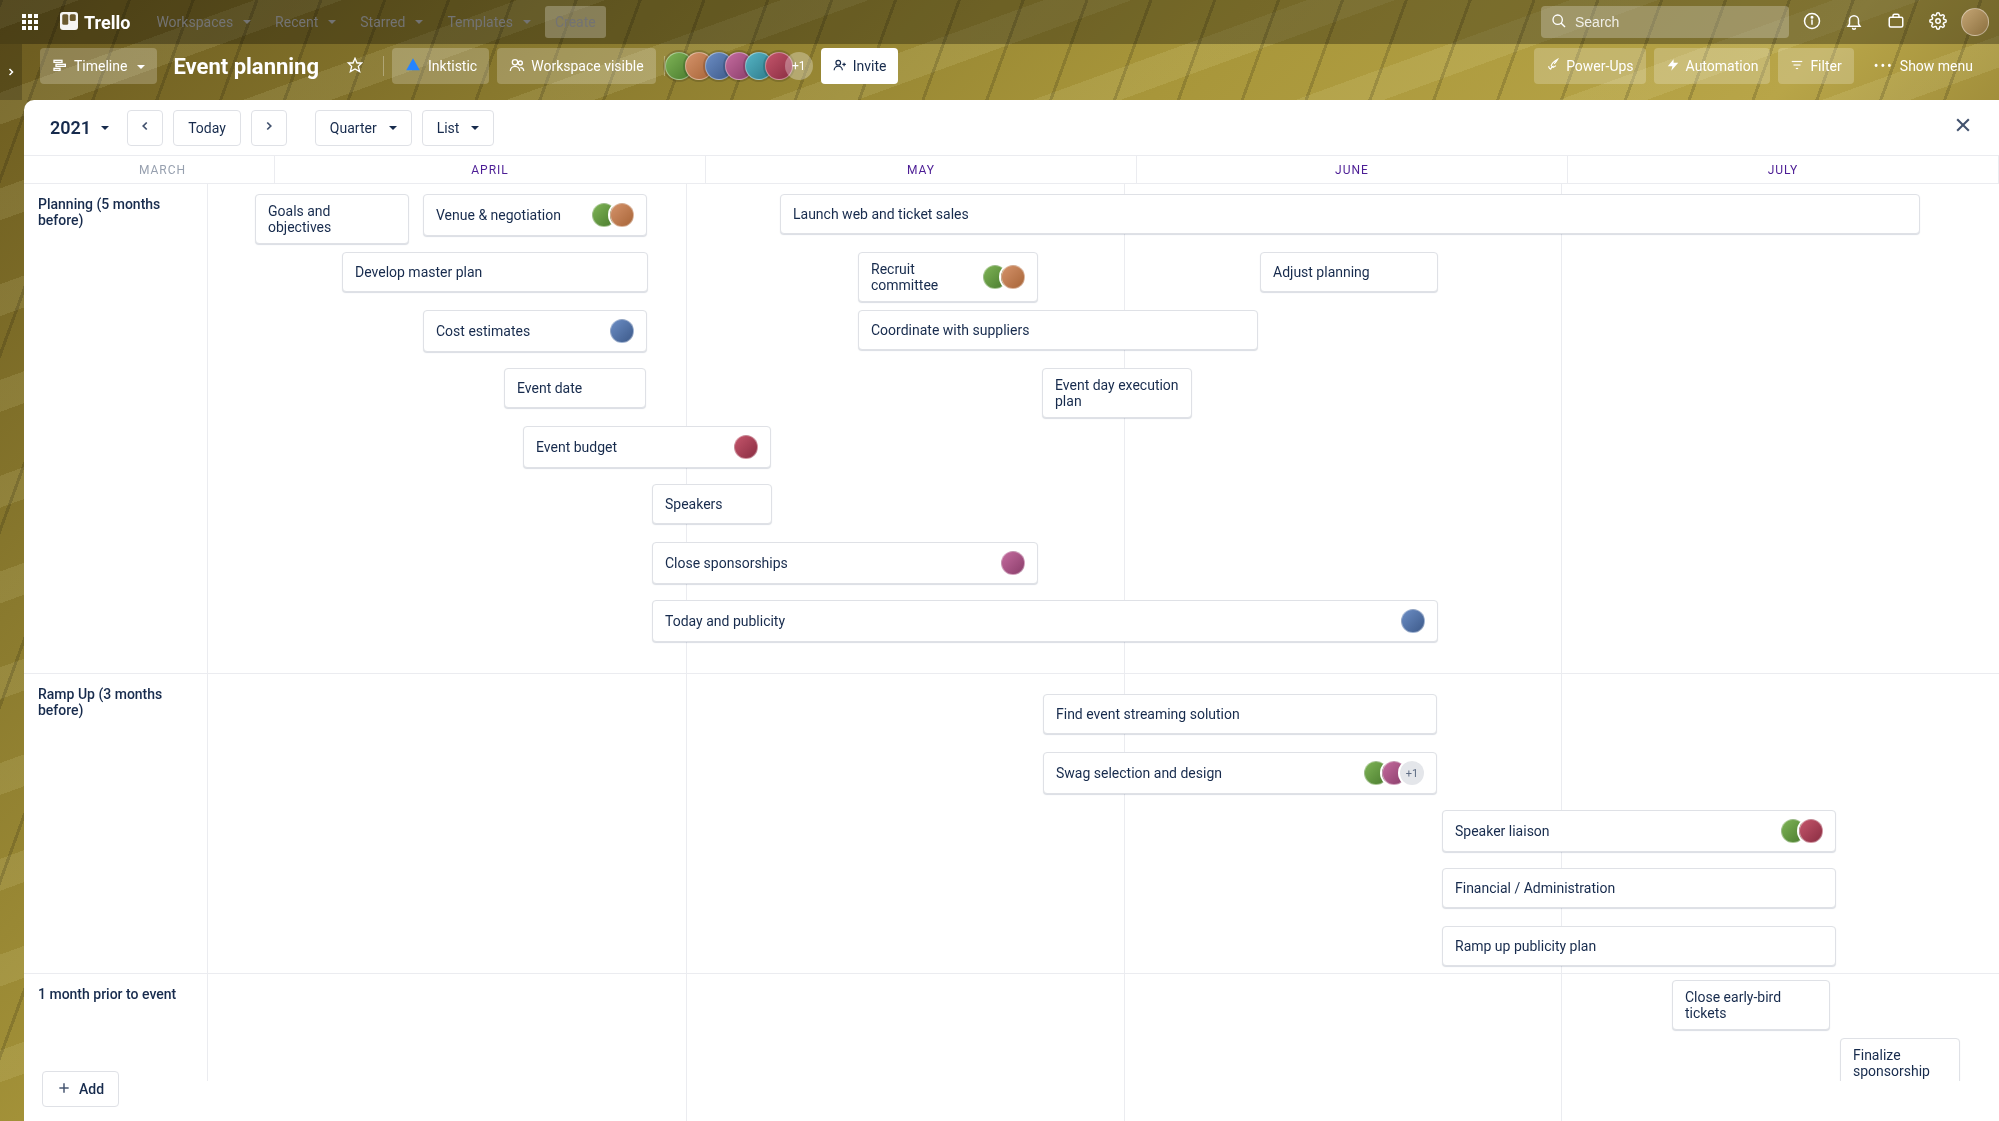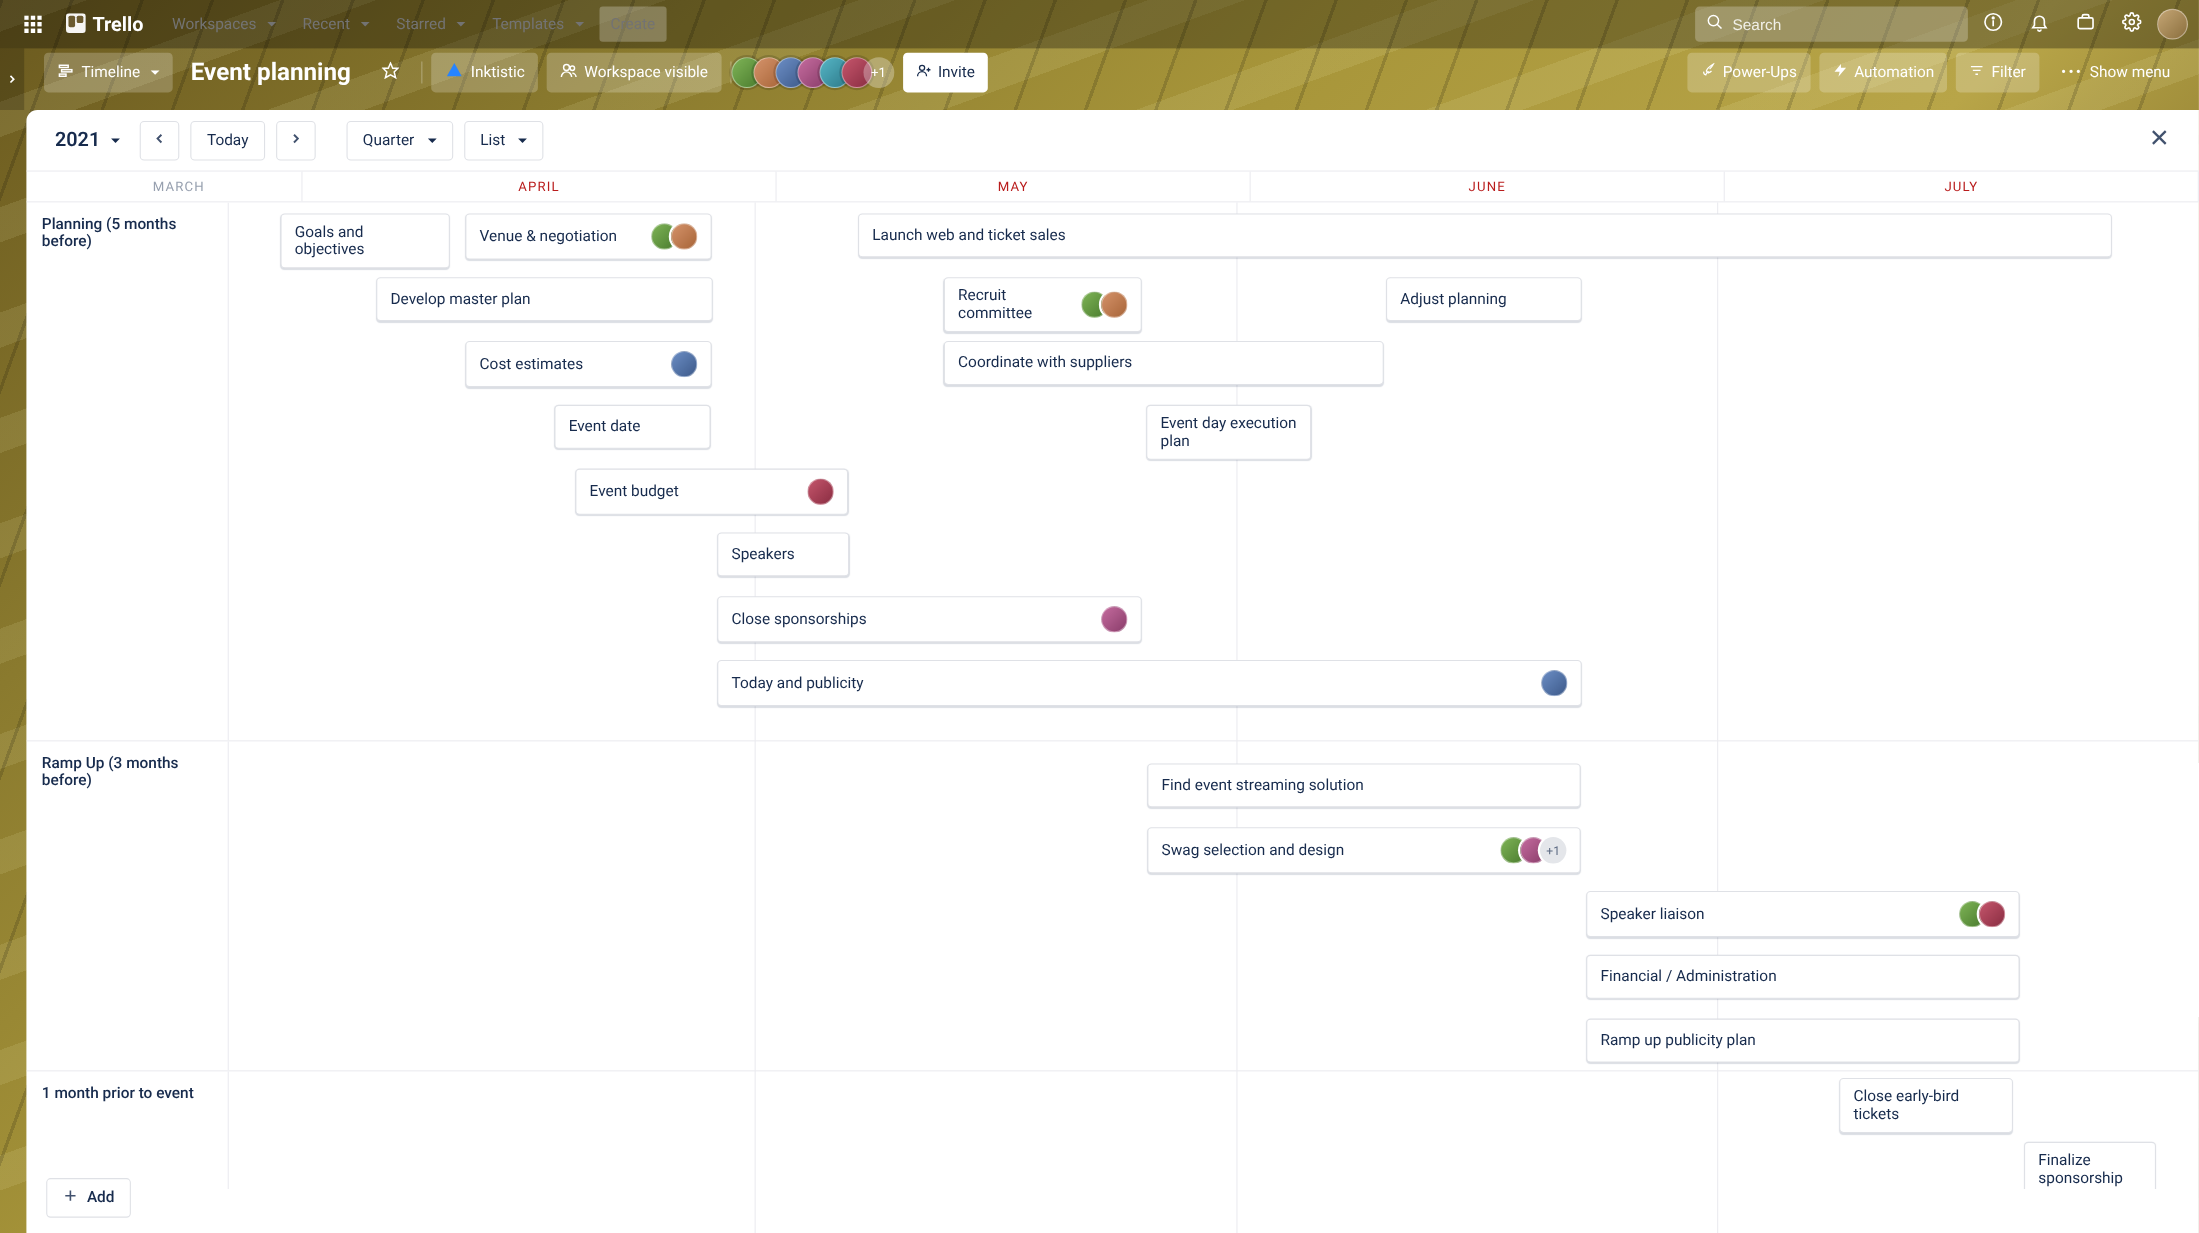--- a/index.html
+++ b/index.html
@@ -150,21 +150,21 @@
 .lane-label-col {
   width: 224px; flex-shrink:0;
   border-right: 1px solid #ebecf0;
   display:flex; align-items:center; justify-content:center;
   font-size:12px; color:#97a0af; letter-spacing:1px;margin-left:27px;
 }
 .months-area { flex:1; position:relative; display:flex; }
 .month-cell {
   flex:1; border-right:1px solid #ebecf0;
   display:flex; align-items:center; justify-content:center;
-  font-size:12px; color:#b91c1c; letter-spacing:1px;
+  font-size:12px; color:#4c1d95; letter-spacing:1px;
 }
 .month-cell:first-child{border-left:0;}
 
 .lanes { position:absolute; top:84px; left:0; right:0; bottom:40px; overflow:hidden;}
 .lane { position:relative; border-bottom:1px solid #ebecf0; }
 .lane .label {
   position:absolute; left:0; top:0; width:184px; padding:12px 14px;
   font-size:14px; font-weight:500; color:#172b4d;
   border-right:1px solid #ebecf0; height:100%;
 }

